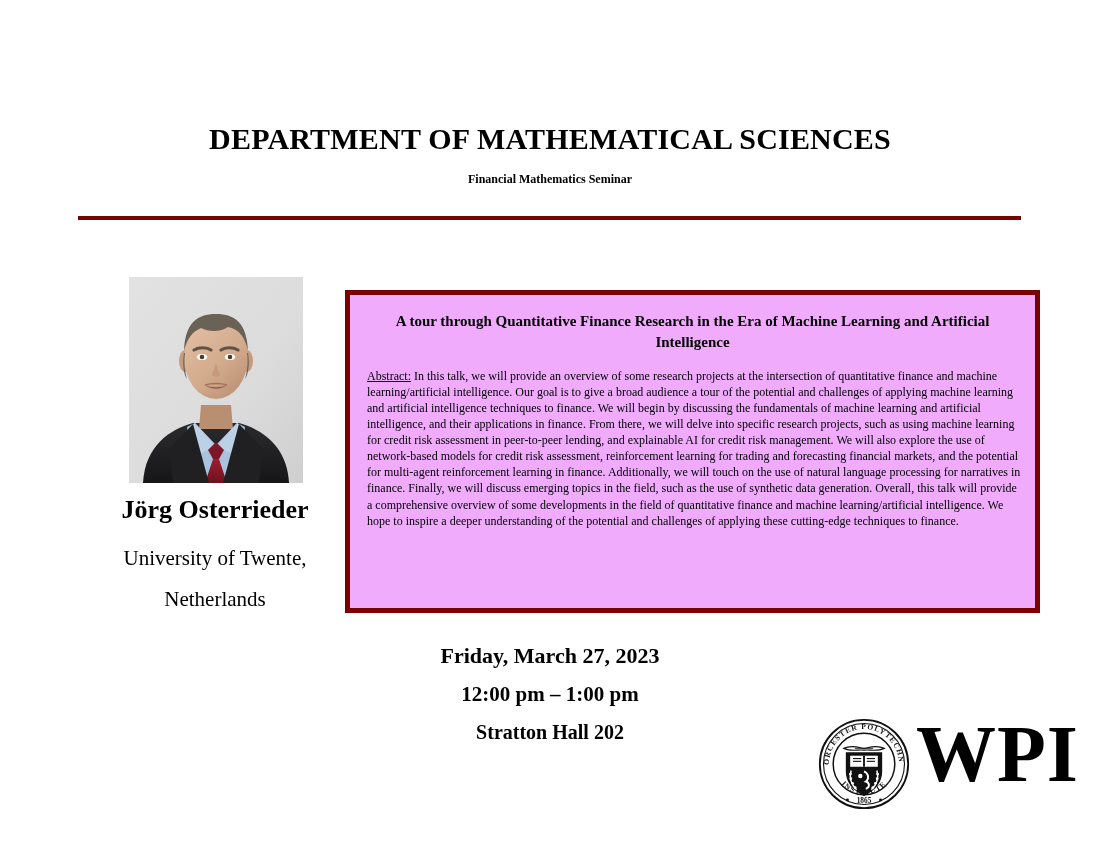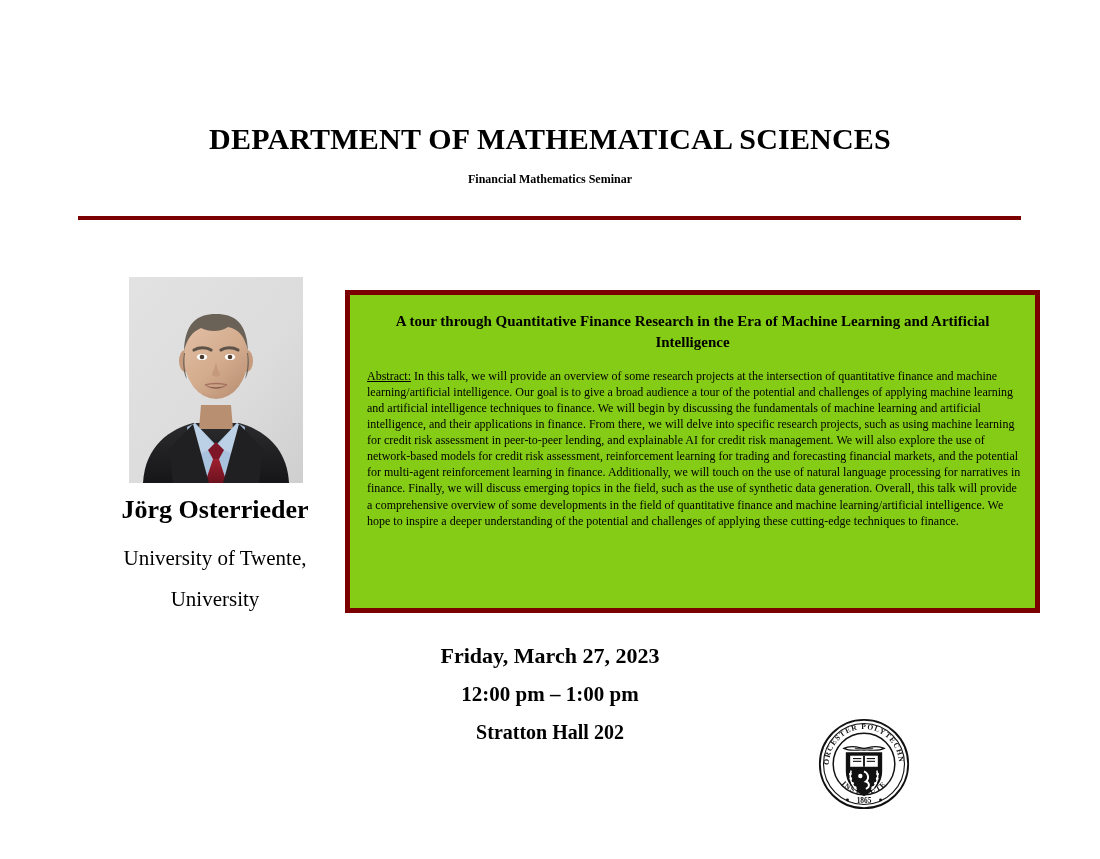--- a/index.html
+++ b/index.html
@@ -82,21 +82,21 @@
   }
 
   
   #abstract-box {
     position: absolute;
     left: 345px;
     top: 290px;
     width: 695px;
     height: 323px;
     border: 5px solid #7B0000;
-    background: #84cc16;
+    background: #f0abfc;
     box-sizing: border-box;
   }
   #abstract-title {
     margin: 16px 22px 0 22px;
     text-align: center;
     font-size: 15px;
     font-weight: bold;
     line-height: 1.42;
   }
   #abstract-body {
@@ -224,21 +224,21 @@
     <path d="M76 108 C82 106 92 106 98 108" stroke="#a3705e" stroke-width="1.4" fill="none"></path>
 
     <path d="M70 112 C76 124 98 124 104 112 C100 122 74 122 70 112 Z" fill="#c3977a" opacity="0.55"></path>
   </svg>
 </div>
 
 <div id="speaker-name">Jörg Osterrieder</div>
 
 <div id="speaker-affiliation">
   <div>University of Twente,</div>
-  <div>University</div>
+  <div>Netherlands</div>
 </div>
 
 <div id="abstract-box">
   <div id="abstract-title">A tour through Quantitative Finance Research in the Era of Machine Learning and Artificial Intelligence</div>
   <div id="abstract-body">
     <span id="abstract-label">Abstract:</span><span> In this talk, we will provide an overview of some research projects at the intersection of quantitative finance and machine learning/artificial intelligence. Our goal is to give a broad audience a tour of the potential and challenges of applying machine learning and artificial intelligence techniques to finance. We will begin by discussing the fundamentals of machine learning and artificial intelligence, and their applications in finance. From there, we will delve into specific research projects, such as using machine learning for credit risk assessment in peer-to-peer lending, and explainable AI for credit risk management. We will also explore the use of network-based models for credit risk assessment, reinforcement learning for trading and forecasting financial markets, and the potential for multi-agent reinforcement learning in finance. Additionally, we will touch on the use of natural language processing for narratives in finance. Finally, we will discuss emerging topics in the field, such as the use of synthetic data generation. Overall, this talk will provide a comprehensive overview of some developments in the field of quantitative finance and machine learning/artificial intelligence. We hope to inspire a deeper understanding of the potential and challenges of applying these cutting-edge techniques to finance.</span>
   </div>
 </div>
 
 <div id="event-details">
@@ -289,13 +289,14 @@
     <circle cx="59.6" cy="75.6" r="1.5" fill="#ffffff"></circle>
 
     <path d="M28 33 C36 29 44 32 50 33 C56 32 64 29 72 33 C64 37 56 34 50 35 C44 34 36 37 28 33 Z" fill="#ffffff" stroke="#111111" stroke-width="1.3"></path>
     <path d="M40 33 L60 33" stroke="#111111" stroke-width="0.9"></path>
 
     <text x="50" y="92.5" text-anchor="middle" font-family="'Liberation Serif', serif" font-size="8" font-weight="bold" fill="#111111">1865</text>
     <circle cx="32" cy="89" r="1.6" fill="#111111"></circle>
     <circle cx="68" cy="89" r="1.6" fill="#111111"></circle>
   </svg>
 
+  <div id="wpi-wordmark">WPI</div>
 </div>
 
 </body></html>

